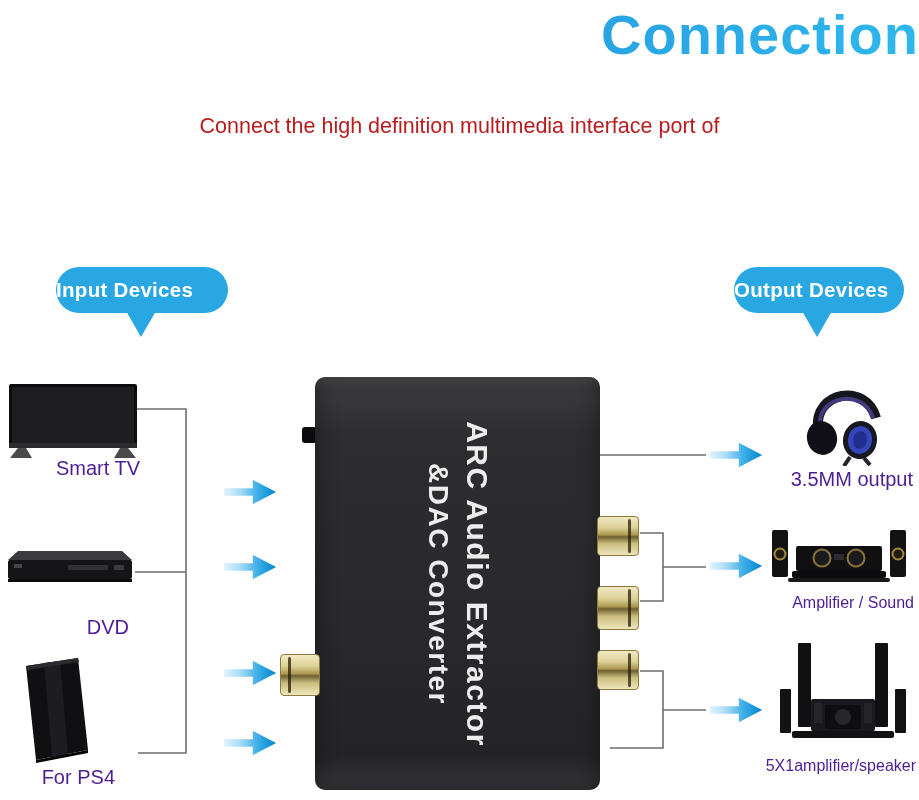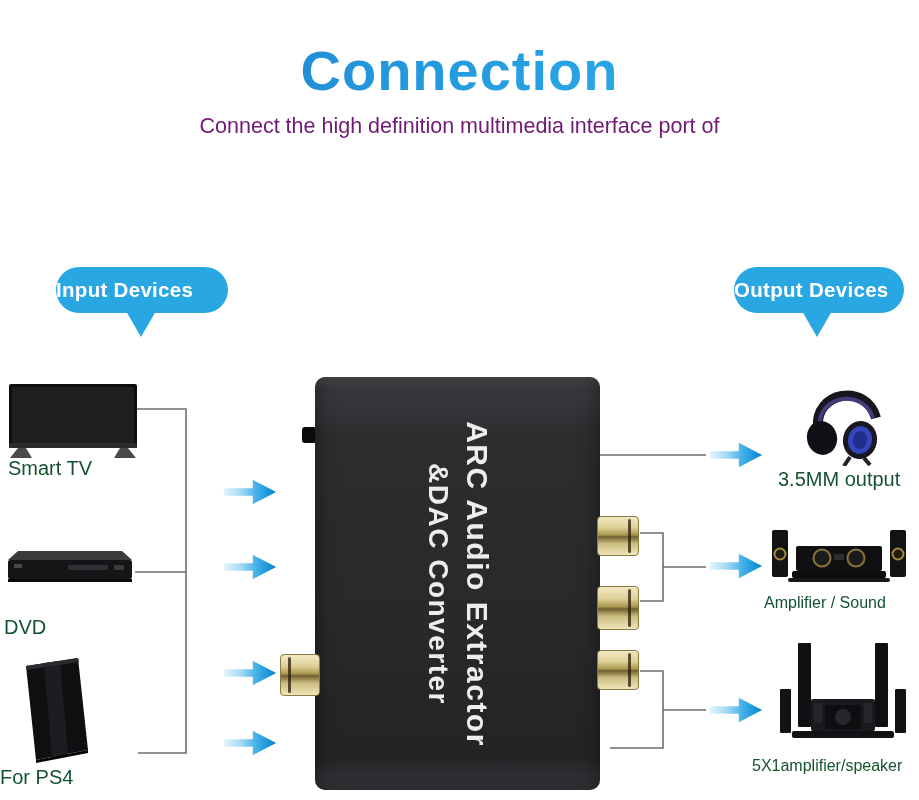--- a/index.html
+++ b/index.html
@@ -3,45 +3,45 @@
 <meta charset="utf-8">
 <style>
   html,body{margin:0;padding:0;background:#ffffff;}
   .stage{
     position:relative;width:919px;height:800px;overflow:hidden;background:#ffffff;
     font-family:"Liberation Sans","DejaVu Sans",sans-serif;color:#3e3e3e;
   }
   .abs{position:absolute;}
   
   .title{
-    top:2px;left:0;width:919px;text-align:center;
+    top:2px;left:0;width:919px;text-align:right;
     font-size:56px;font-weight:bold;letter-spacing:1px;
     background:linear-gradient(90deg,#1a6fc7 0%,#2396dc 40%,#2fb7ed 100%);
-    -webkit-background-clip:text;background-clip:text;color:transparent;margin-top:36px;
+    -webkit-background-clip:text;background-clip:text;color:transparent;
   }
   .desc{
     top:112px;left:0;width:919px;text-align:center;
-    font-size:21.5px;line-height:28px;color:#701a75;
+    font-size:21.5px;line-height:28px;color:#b91c1c;
   }
   
   .bubble{
     height:46px;line-height:46px;border-radius:23px;background:#29a7e2;
     color:#ffffff;font-size:20.5px;font-weight:bold;text-align:left;letter-spacing:.3px;
   }
   .bubble::after{
     content:"";position:absolute;top:44px;
     border-left:15px solid transparent;border-right:15px solid transparent;
     border-top:26px solid #29a7e2;
   }
   .bubble.in{left:56px;top:267px;width:172px;}
   .bubble.in::after{left:70px;}
   .bubble.out{left:686px;top:267px;width:170px;margin-left:48px;}
   .bubble.out::after{left:68px;}
   
-  .devlabel{ text-align:left;font-size:20px;color:#14532d; }
+  .devlabel{ text-align:right;font-size:20px;color:#4c1d95; }
   .devlabel.small{font-size:16px;}
   
   .converter{
     left:315px;top:377px;width:285px;height:413px;border-radius:10px;
     background:linear-gradient(180deg,#515155 0%,#3a3a3e 3%,#2d2d30 14%,#29292c 60%,#242427 92%,#39393d 100%);
     box-shadow:inset 0 0 22px rgba(0,0,0,.45);
     z-index:2;
   }
   .converter-text{
     position:absolute;top:50%;left:50%;

